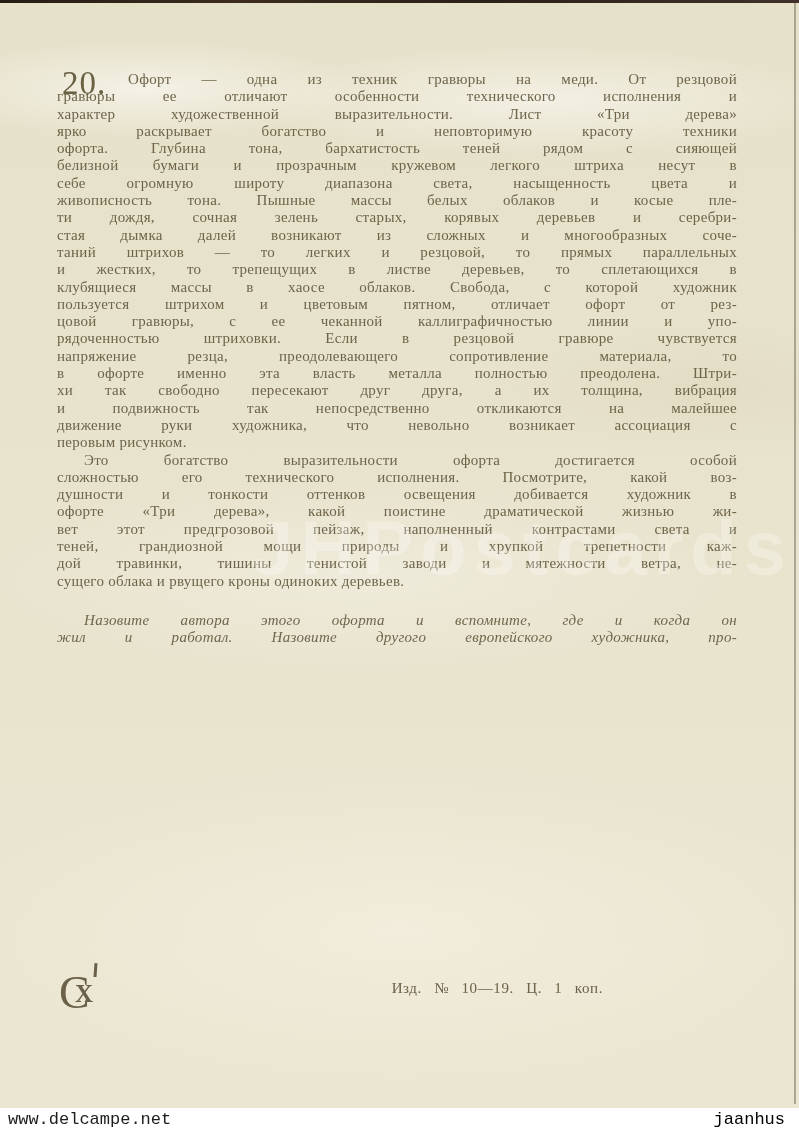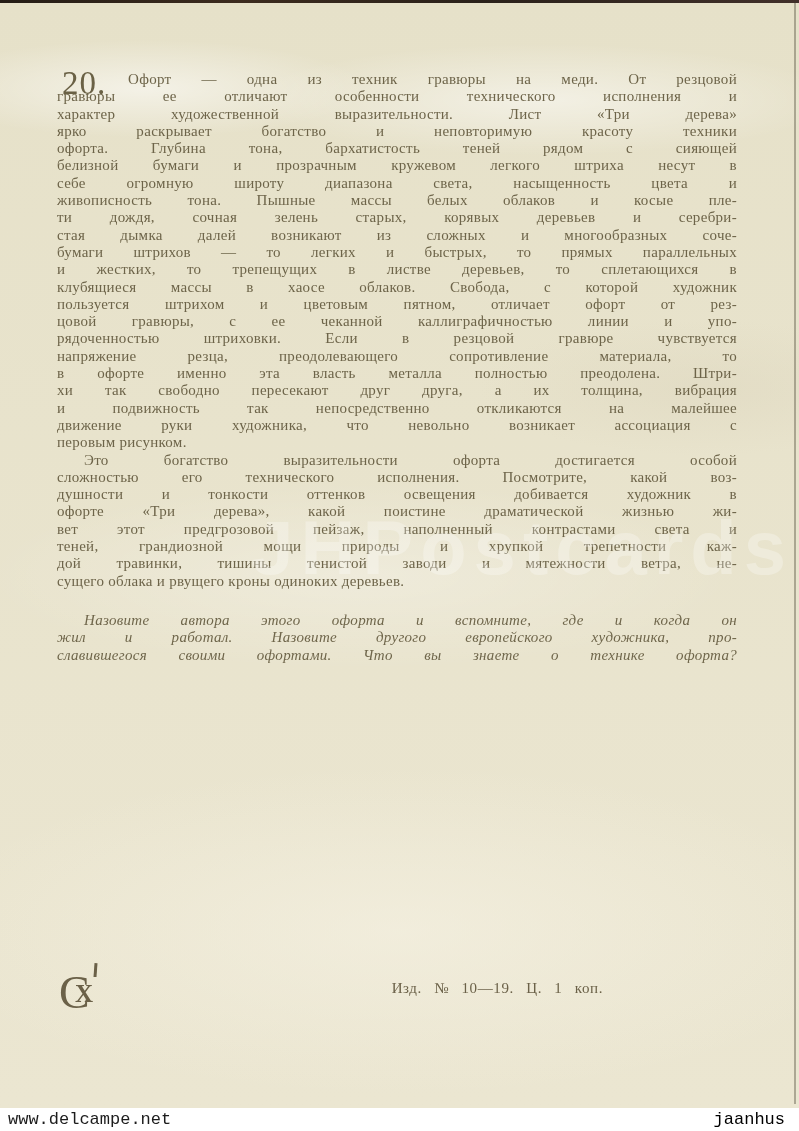--- a/index.html
+++ b/index.html
@@ -87,21 +87,21 @@
       <div class="lines">
           <div class="line">гравюры ее отличают особенности технического исполнения и</div>
           <div class="line">характер художественной выразительности. Лист «Три дерева»</div>
           <div class="line">ярко раскрывает богатство и неповторимую красоту техники</div>
           <div class="line">офорта. Глубина тона, бархатистость теней рядом с сияющей</div>
           <div class="line">белизной бумаги и прозрачным кружевом легкого штриха несут в</div>
           <div class="line">себе огромную широту диапазона света, насыщенность цвета и</div>
           <div class="line">живописность тона. Пышные массы белых облаков и косые пле-</div>
           <div class="line">ти дождя, сочная зелень старых, корявых деревьев и серебри-</div>
           <div class="line">стая дымка далей возникают из сложных и многообразных соче-</div>
-          <div class="line">бумаги штрихов — то легких и быстрых, то прямых параллельных</div>
+          <div class="line">таний штрихов — то легких и резцовой, то прямых параллельных</div>
           <div class="line">и жестких, то трепещущих в листве деревьев, то сплетающихся в</div>
           <div class="line">клубящиеся массы в хаосе облаков. Свобода, с которой художник</div>
           <div class="line">пользуется штрихом и цветовым пятном, отличает офорт от рез-</div>
           <div class="line">цовой гравюры, с ее чеканной каллиграфичностью линии и упо-</div>
           <div class="line">рядоченностью штриховки. Если в резцовой гравюре чувствуется</div>
           <div class="line">напряжение резца, преодолевающего сопротивление материала, то</div>
           <div class="line">в офорте именно эта власть металла полностью преодолена. Штри-</div>
           <div class="line">хи так свободно пересекают друг друга, а их толщина, вибрация</div>
           <div class="line">и подвижность так непосредственно откликаются на малейшее</div>
           <div class="line">движение руки художника, что невольно возникает ассоциация с</div>
@@ -119,21 +119,20 @@
           <div class="line">теней, грандиозной мощи природы и хрупкой трепетности каж-</div>
           <div class="line">дой травинки, тишины тенистой заводи и мятежности ветра, не-</div>
           <div class="line short">сущего облака и рвущего кроны одиноких деревьев.</div>
         </div>
     </div>
 
     <div class="para quiz">
       <div class="lines">
           <div class="line indent">Назовите автора этого офорта и вспомните, где и когда он</div>
           <div class="line">жил и работал. Назовите другого европейского художника, про-</div>
-          <div class="line">славившегося своими офортами. Что вы знаете о технике офорта?</div>
         </div>
     </div>
   </div>
 
   <div class="wm-overlay">JHPostcards</div>
 
   <div class="imprint">
     <div class="logo">
       <span class="logo-c">С</span>
       <span class="logo-x">Х</span>

